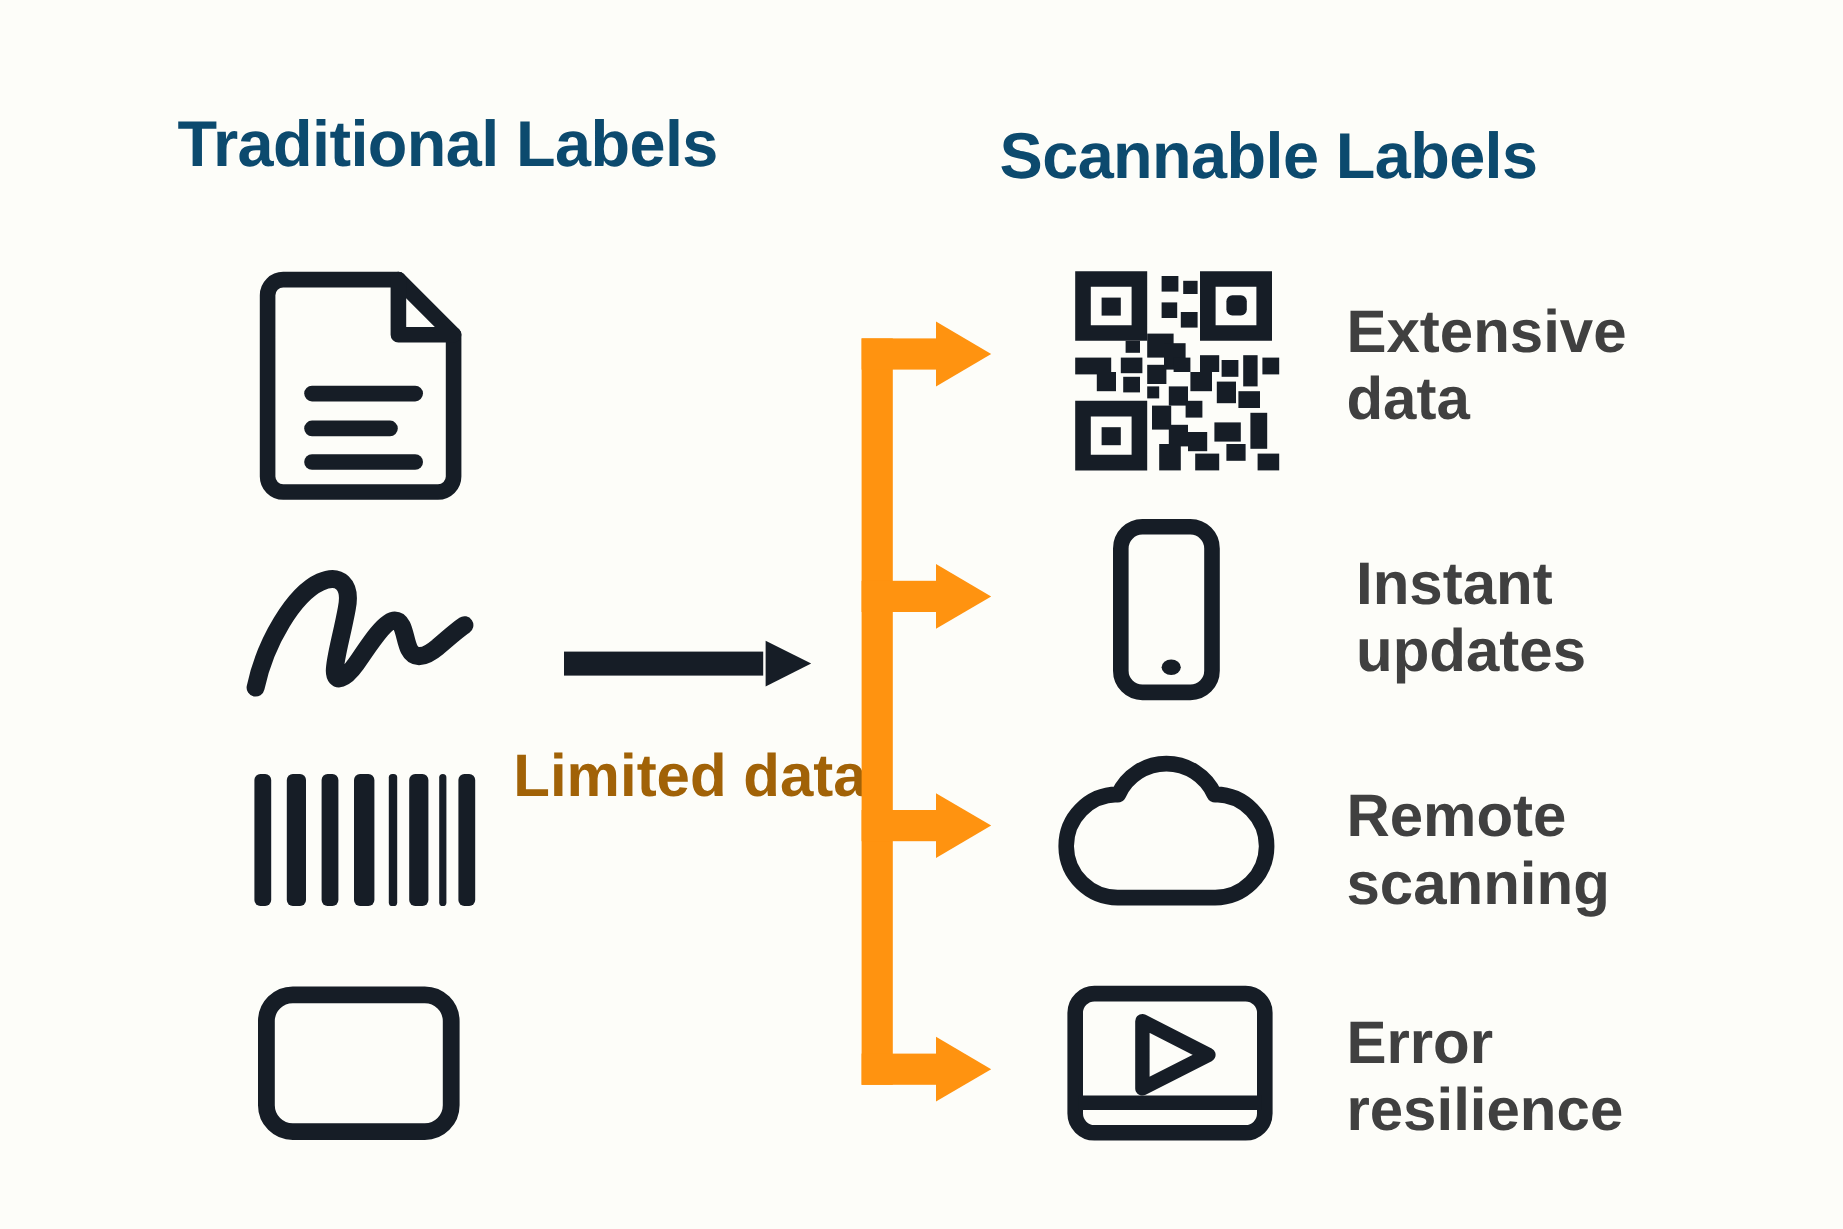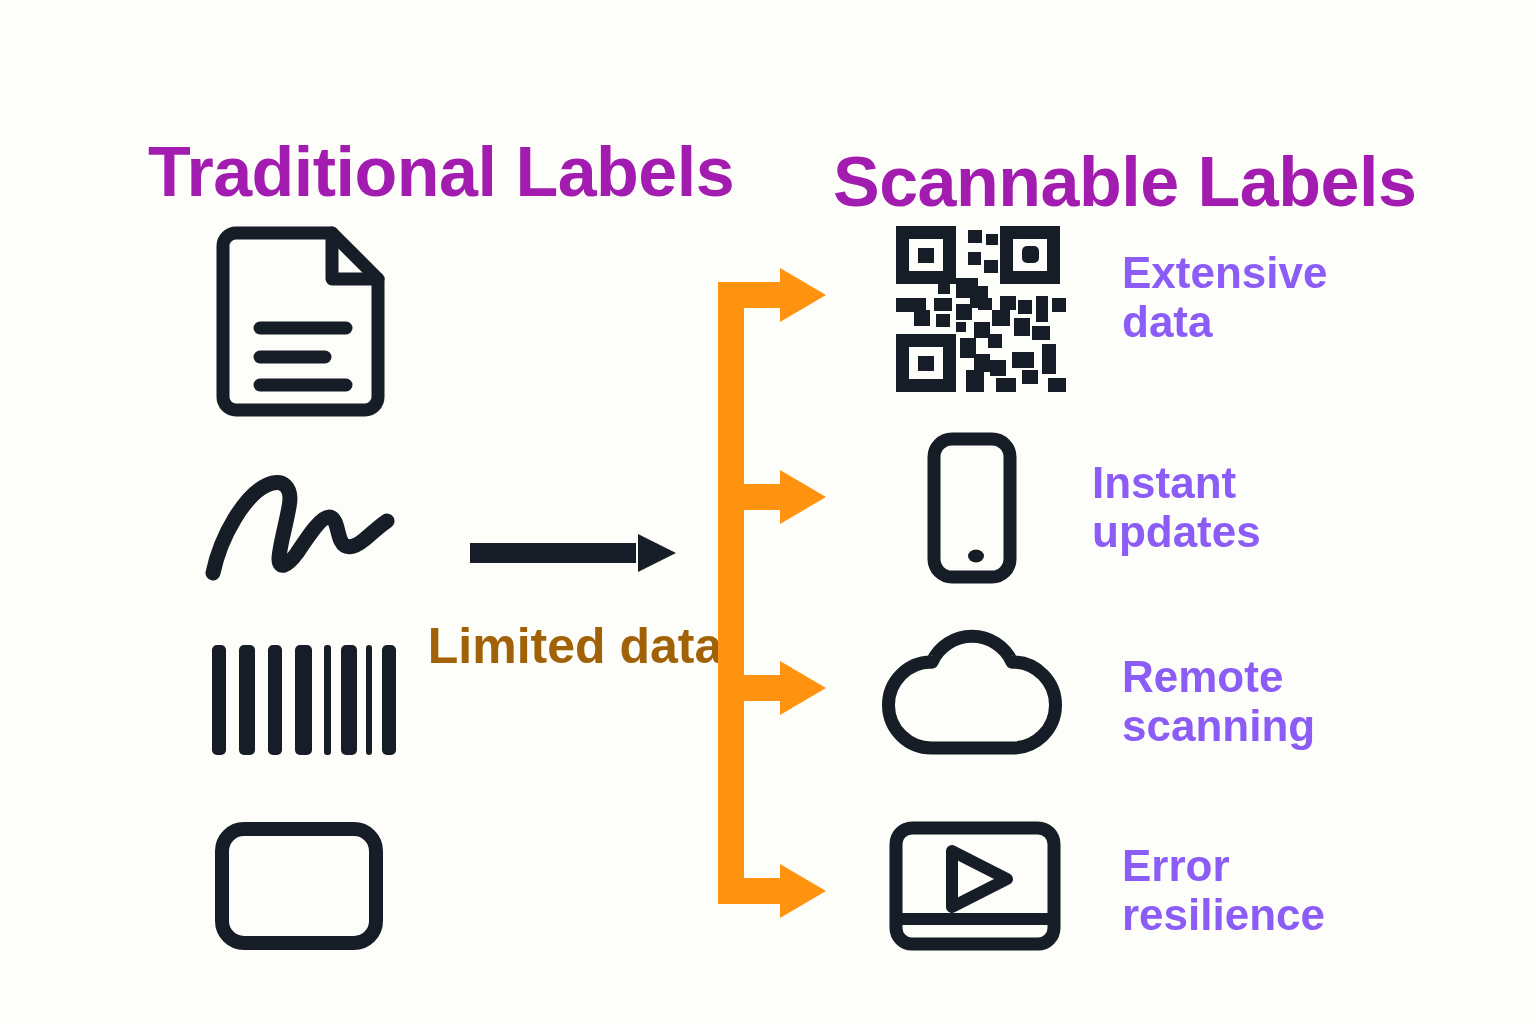--- a/index.html
+++ b/index.html
@@ -15,27 +15,26 @@
   }
   #infographic {
     position: relative;
     width: 1536px;
     height: 1024px;
   }
 
   
   .col-title {
     position: absolute;
-    font-size: 70px;
+    font-size: 54px;
     font-weight: 700;
     letter-spacing: -0.5px;
-    color: #a21caf;
+    color: #0c4a6e;
     white-space: nowrap;
     line-height: 1;
-    margin-top: 44px;
   }
   #title-left  { left: 148px; top: 93px; }
   #title-right { left: 833px; top: 103px; }
 
   
   .icon-box {
     position: absolute;
   }
   .icon-box svg { display: block; overflow: visible; }
 
@@ -64,28 +63,28 @@
 
   
   #icon-qr     { left: 896px; top: 226px; width: 170px; height: 166px; }
   #icon-phone  { left: 927px; top: 432px; width: 90px;  height: 152px; }
   #icon-cloud  { left: 882px; top: 645px; width: 180px; height: 110px; }
   #icon-video  { left: 889px; top: 821px; width: 172px; height: 130px; }
 
   
   .feature-label {
     position: absolute;
-    font-size: 44px;
+    font-size: 50px;
     font-weight: 600;
     line-height: 1.12;
-    color: #8b5cf6;
+    color: #404040;
     white-space: pre-line;
   }
   #label-0 { left: 1122px; top: 248px; }
-  #label-1 { left: 1092px; top: 458px; }
+  #label-1 { left: 1130px; top: 458px; }
   #label-2 { left: 1122px; top: 652px; }
   #label-3 { left: 1122px; top: 841px; }
 </style>
 </head>
 <body>
 
 <div id="infographic">
 
   <div class="col-title" id="title-left">Traditional Labels</div>
 

